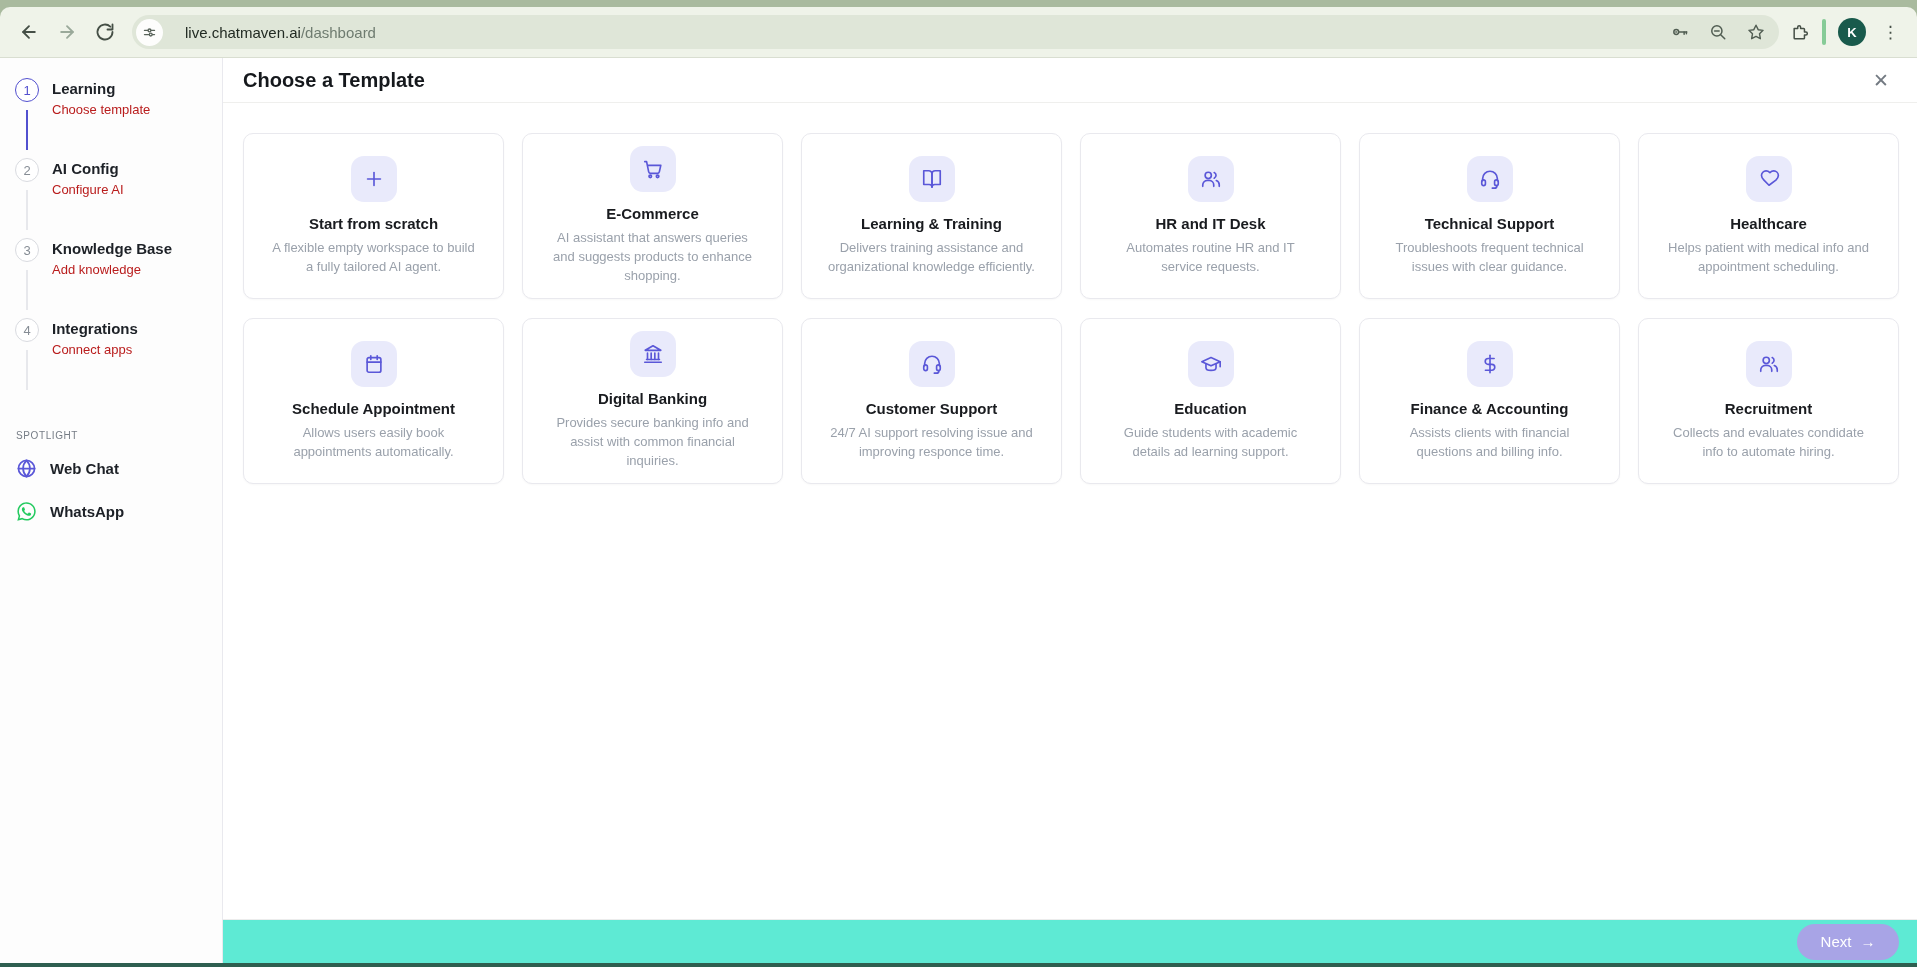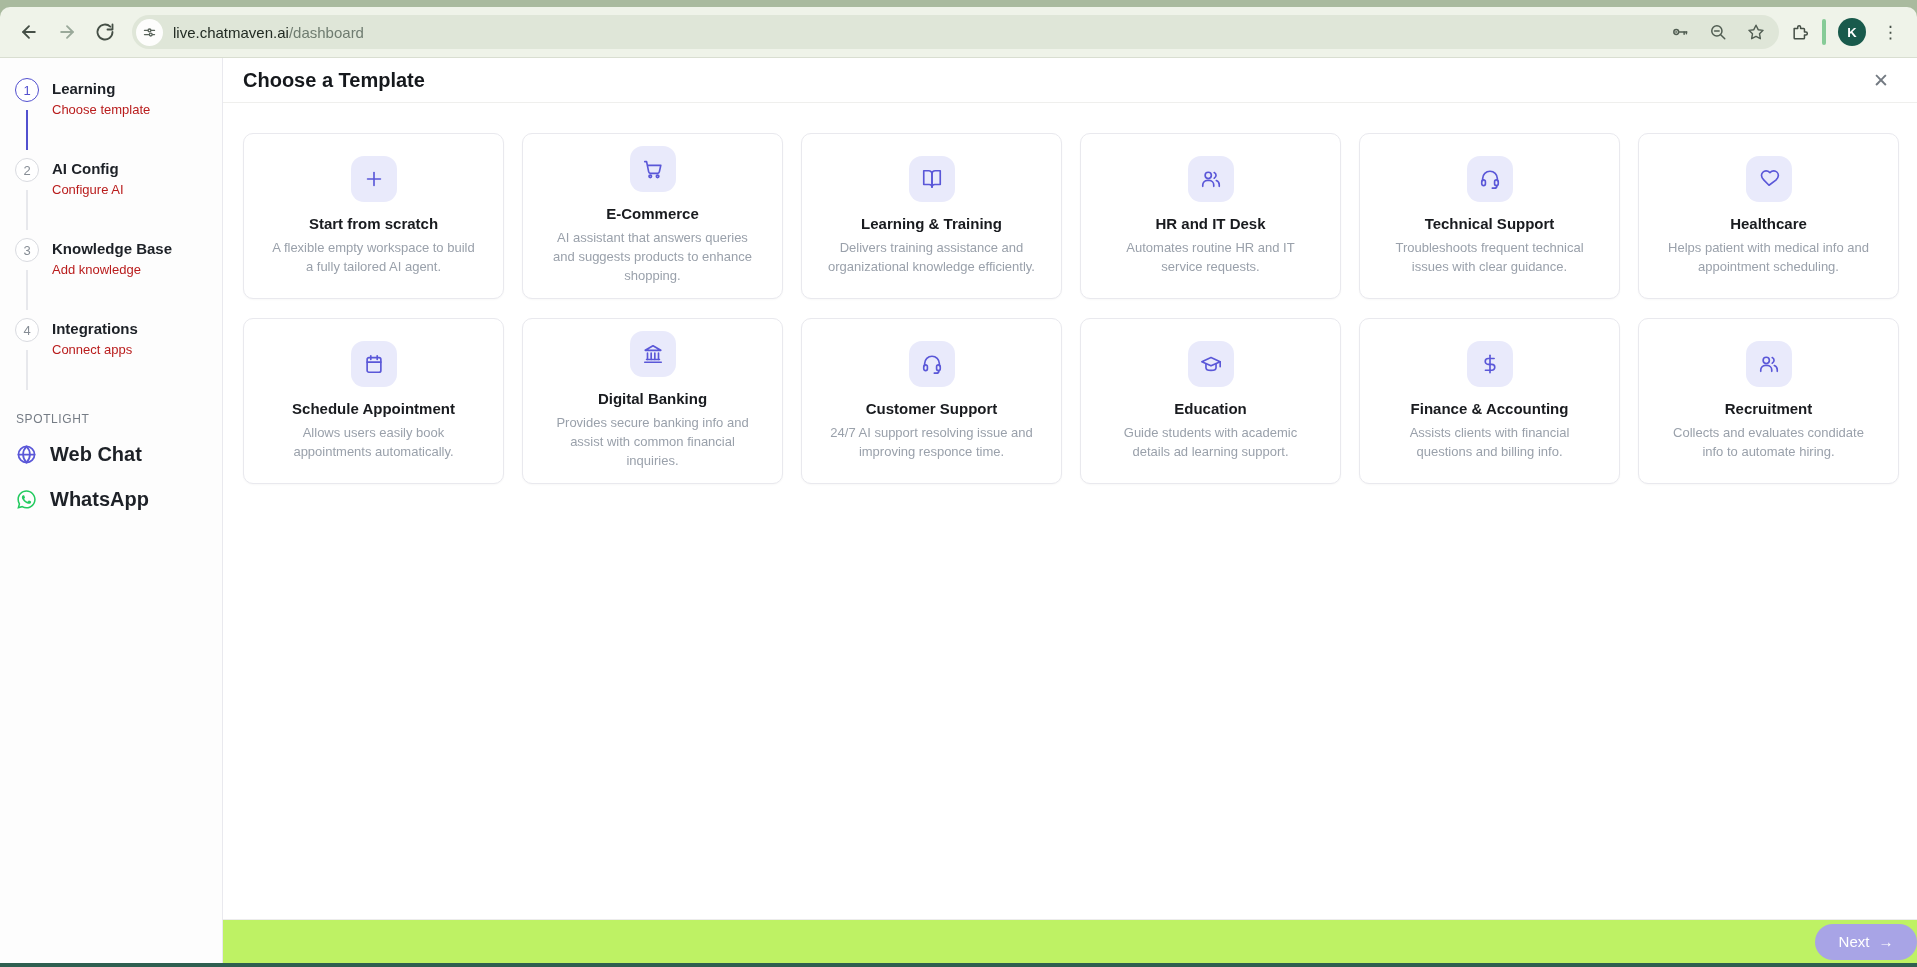--- a/index.html
+++ b/index.html
@@ -14,21 +14,21 @@
   .nav-btn { width:38px; height:38px; display:flex; align-items:center; justify-content:center;
     border-radius:50%; color:#454f46; flex:0 0 auto; cursor:pointer; }
   .nav-btn.disabled { color:#9aa99a; }
   .nav-btn svg { width:20px; height:20px; }
 
   .url-pill { flex:1 1 auto; height:34px; margin:0 8px; background:#dfe6d8; border-radius:17px;
     display:flex; align-items:center; padding:0 14px 0 4px; min-width:0; }
   .site-info { width:27px; height:27px; border-radius:50%; background:#fdfdfc;
     display:flex; align-items:center; justify-content:center; color:#58635a; flex:0 0 auto; cursor:pointer; }
   .site-info svg { width:15px; height:15px; }
-  .url-text { margin-left:10px; font-size:15px; white-space:nowrap; overflow:hidden;text-align:center; }
+  .url-text { margin-left:22px; font-size:15px; white-space:nowrap; overflow:hidden;text-align:center; }
   .url-host { color:#222b23; }
   .url-path { color:#6f7c70; }
   .pill-icons { margin-left:auto; display:flex; align-items:center; gap:20px; color:#515d52; }
   .pill-icons svg { width:18px; height:18px; cursor:pointer; }
 
   .after-pill { display:flex; align-items:center; gap:12px; padding:0 4px; flex:0 0 auto; }
   .after-pill svg { width:19px; height:19px; color:#454f46; cursor:pointer; }
   .ext-divider { width:4px; height:26px; border-radius:2px; background:#86cb97; }
   .avatar { width:28px; height:28px; border-radius:50%; background:#195a4c; color:#ffffff;
     font-size:13px; font-weight:bold; display:flex; align-items:center; justify-content:center; cursor:pointer; }
@@ -41,47 +41,47 @@
   .sidebar { width:223px; flex:0 0 auto; border-right:1px solid #e9e9ee; position:relative; padding-top:20px; background:#fdfdfd; }
   .step { position:relative; height:80px; padding-left:52px; }
   .step-circle { position:absolute; left:15px; top:0; width:24px; height:24px; border-radius:50%;
     border:1.5px solid #d9dbe0; color:#868d95; font-size:13px;
     display:flex; align-items:center; justify-content:center; background:#fff; }
   .step[data-state="active"] .step-circle { border-color:#5250cf; color:#5250cf; }
   .connector { position:absolute; left:26px; top:32px; width:2px; height:40px; background:#e7e8ec; }
   .step[data-state="active"] .connector { background:#5250cf; }
   .step-label { font-size:15px; font-weight:bold; color:#1d2127; padding-top:2px; cursor:pointer; }
   .step-sub { font-size:13px; color:#b91c1c; margin-top:5px; }
-  .spotlight-heading { margin:14px 0 6px 16px; font-size:12px; letter-spacing:0.6px; color:#757c85; }
+  .spotlight-heading { margin:32px 0 6px 16px; font-size:10px; letter-spacing:0.6px; color:#757c85; }
   .spot-item { display:flex; align-items:center; gap:13px; padding:11px 0 11px 16px; cursor:pointer; }
   .spot-item svg { width:21px; height:21px; flex:0 0 auto; }
   .spot-globe { color:#5a57d8; }
   .spot-wa { color:#23ca5f; }
-  .spot-label { font-size:20px; font-weight:bold; color:#1d2127; }
+  .spot-label { font-size:15px; font-weight:bold; color:#1d2127; }
 
   
   .main { flex:1 1 auto; position:relative; background:#ffffff; }
   .main-header { height:45px; display:flex; align-items:center; padding:0 24px 0 20px;
     border-bottom:1px solid #efefed; }
   .page-title { font-size:20px; font-weight:bold; color:#15181c; }
   .close-btn { margin-left:auto; font-size:19px; color:#737a82; cursor:pointer; line-height:1; padding:4px; }
 
   .cards { position:absolute; top:75px; left:20px; right:18px;
     display:grid; grid-template-columns:repeat(6, 1fr); gap:19px 18px; }
   .card { height:166px; background:#ffffff; border:1px solid #e9e9ee; border-radius:10px;
     box-shadow:0 1px 2px rgba(20,20,40,0.03); cursor:pointer;
     display:flex; flex-direction:column; align-items:center; justify-content:center; padding:0 24px; }
   .icon-tile { width:46px; height:46px; border-radius:13px; background:#e9eafb; color:#5a57d8;
     display:flex; align-items:center; justify-content:center; margin-bottom:13px; }
   .icon-tile svg { width:22px; height:22px; }
   .card-title { font-size:15px; font-weight:bold; color:#191b1f; margin-bottom:7px; text-align:center; }
   .card-desc { font-size:13px; color:#9aa1ab; line-height:1.45; text-align:center; }
 
-  .main-footer { position:absolute; left:0; right:0; bottom:0; height:44px; background:#bef264;
-    border-top:1px solid #ececec; display:flex; align-items:center; justify-content:flex-end; }
+  .main-footer { position:absolute; left:0; right:0; bottom:0; height:44px; background:#5eead4;
+    border-top:1px solid #ececec; display:flex; align-items:center; justify-content:flex-end; padding-right:18px; }
   .next-btn { min-width:102px; height:36px; border:none; border-radius:18px; background:#a8a4e6;
     color:#ffffff; font-family:inherit; font-size:15px; display:flex; align-items:center; justify-content:center;
     gap:9px; padding:0 20px; cursor:pointer; }
 
   .bottom-edge { height:4px; background:#2e5f50; }
 </style>
 </head>
 <body>
 
 <svg width="0" height="0" style="position:absolute" aria-hidden="true">

